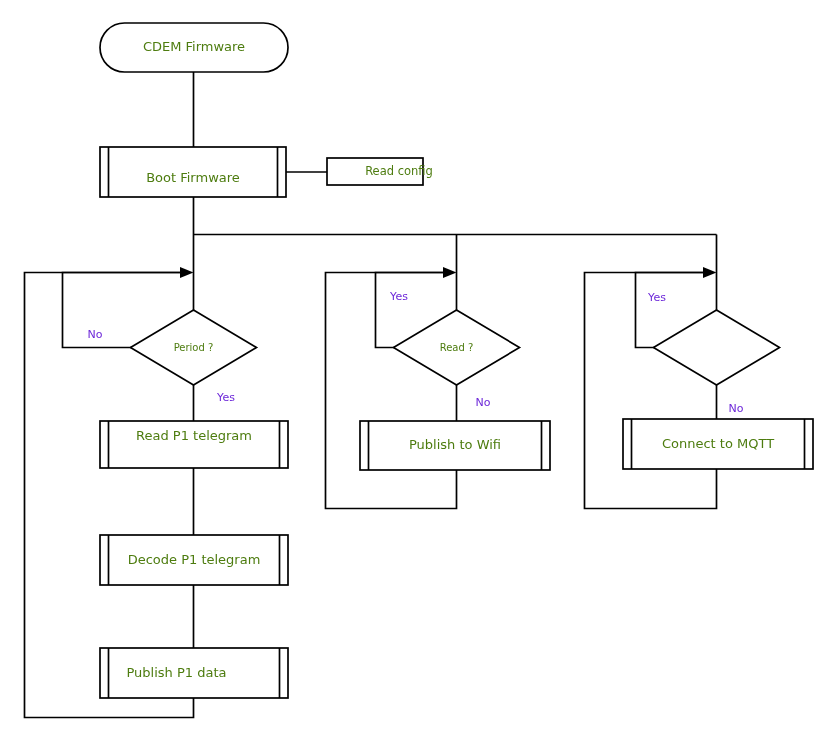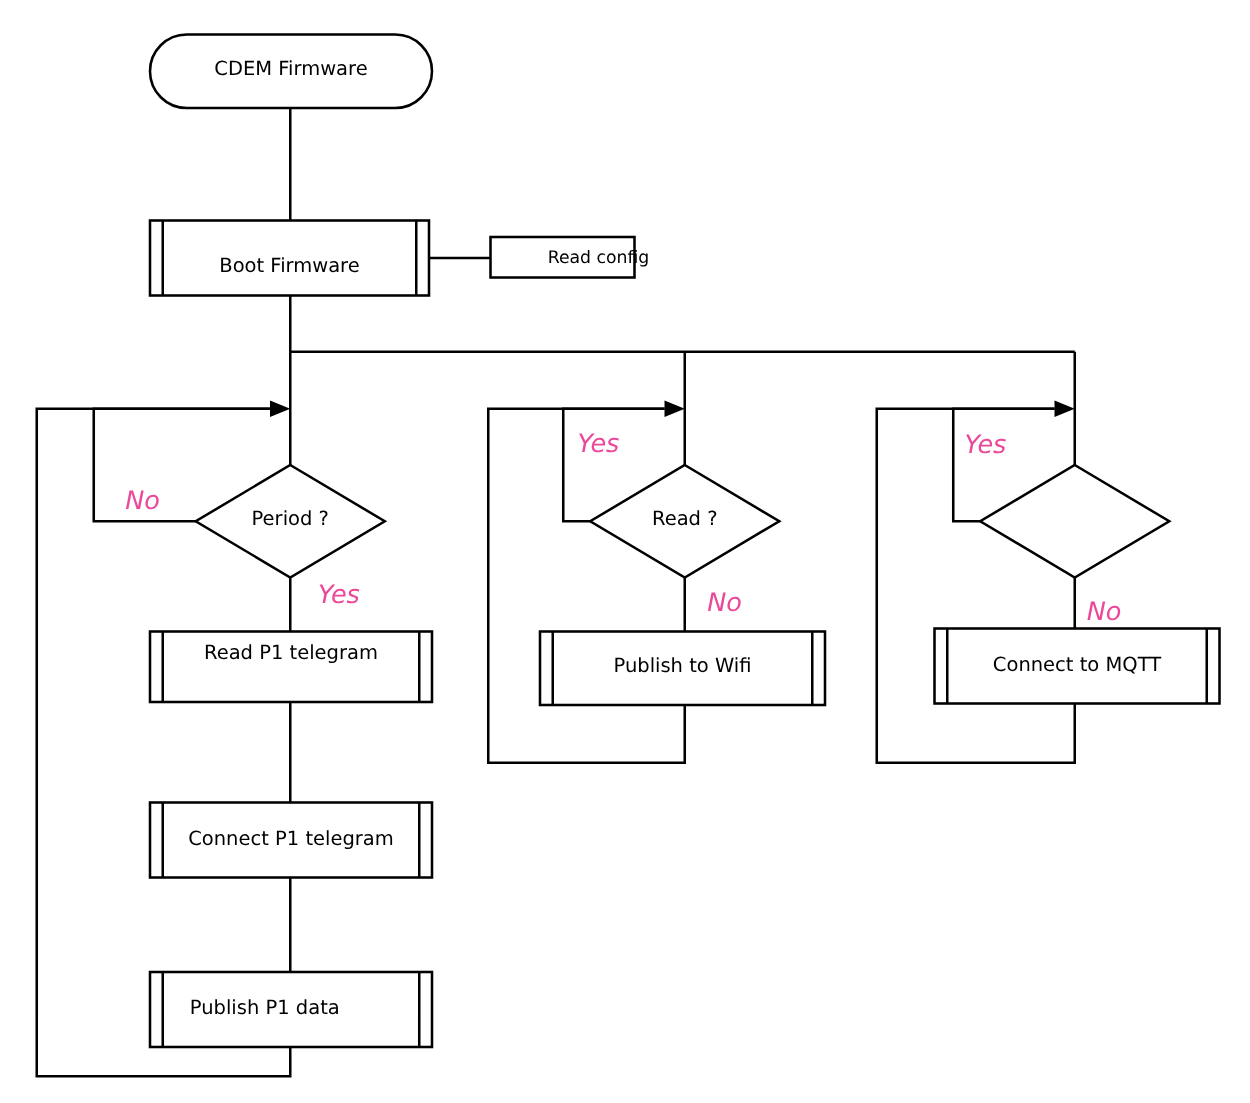--- a/index.html
+++ b/index.html
@@ -42,34 +42,33 @@
     stroke: none;
   }
   .node-label {
     position: absolute;
     display: flex;
     align-items: center;
     justify-content: center;
     text-align: center;
     font-size: 13px;
     line-height: 1.15;
-    color: #000000;
+    color: #4d7c0f;
     white-space: nowrap;
     pointer-events: none;
   }
   .node-label.small { font-size: 11.5px; }
-  .node-label.decision { font-size: 13px; }
+  .node-label.decision { font-size: 10px; }
   .edge-label {
     position: absolute;
     transform: translate(-50%, -50%);
-    font-size: 17px;
-    color: #ec4899;
+    font-size: 11px;
+    color: #6d28d9;
     white-space: nowrap;
     pointer-events: none;
-    font-style: italic;
   }
 </style>
 </head>
 <body>
 
 <div id="stage">
 
   <svg id="flow-svg" viewBox="0 0 833 735" xmlns="http://www.w3.org/2000/svg">
 
     <g>
@@ -143,21 +142,21 @@
 
   <div class="node-label small" style="left:327px; top:158px; width:96px; height:27px;margin-left:24px;">Read config</div>
 
   <div class="node-label decision" style="left:130px; top:310px; width:127px; height:75px;">Period ?</div>
 
   <div class="node-label decision" style="left:393px; top:310px; width:127px; height:75px;">Read ?</div>
 
 
   <div class="node-label" style="left:100px; top:421px; width:188px; height:30px;">Read P1 telegram</div>
 
-  <div class="node-label" style="left:100px; top:535px; width:188px; height:50px;">Connect P1 telegram</div>
+  <div class="node-label" style="left:100px; top:535px; width:188px; height:50px;">Decode P1 telegram</div>
 
   <div class="node-label" style="left:100px; top:648px; width:153px; height:50px;">Publish P1 data</div>
 
   <div class="node-label" style="left:360px; top:421px; width:190px; height:49px;">Publish to Wifi</div>
 
   <div class="node-label" style="left:623px; top:419px; width:190px; height:50px;text-align:right;">Connect to MQTT</div>
 
   <div class="edge-label" style="left:95px; top:334px;">No</div>
 
   <div class="edge-label" style="left:226px; top:397px;">Yes</div>

